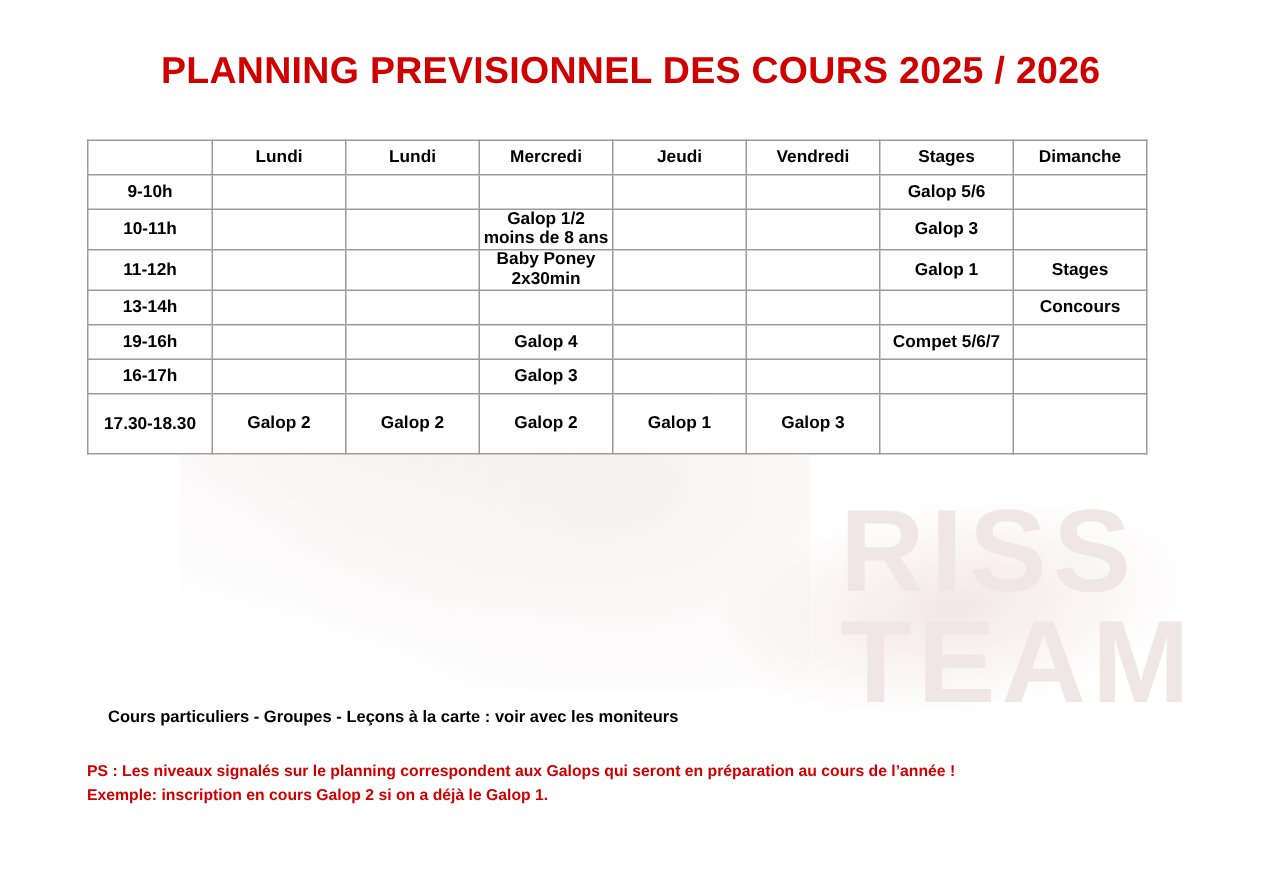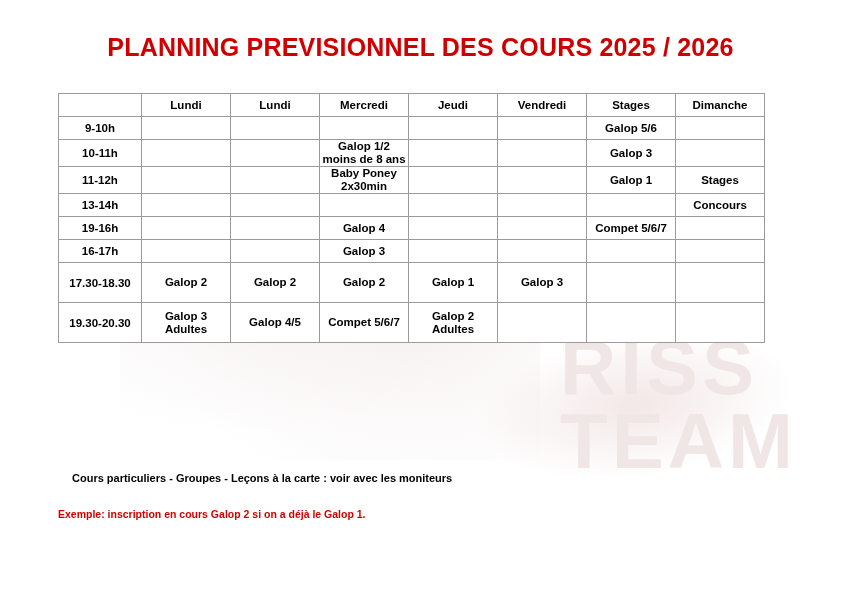--- a/index.html
+++ b/index.html
@@ -248,38 +248,23 @@
         <tr class="tall">
           <td class="hour">17.30-18.30</td>
           <td class="cell c-blue">Galop 2</td>
           <td class="cell c-blue">Galop 2</td>
           <td class="cell c-blue">Galop 2</td>
           <td class="cell c-magenta">Galop 1</td>
           <td class="cell c-yellow">Galop 3</td>
           <td class="cell c-white"></td>
           <td class="cell c-white"></td>
         </tr>
-        <tr class="tall">
-          <td class="hour">19.30-20.30</td>
-          <td class="cell c-orange">
-            <span class="two-line">Galop 3</span>
-            <span class="two-line">Adultes</span>
-          </td>
-          <td class="cell c-lgreen">Galop 4/5</td>
-          <td class="cell c-cyan">Compet 5/6/7</td>
-          <td class="cell c-blue">
-            <span class="two-line">Galop 2</span>
-            <span class="two-line">Adultes</span>
-          </td>
-          <td class="cell c-white"></td>
-          <td class="cell c-white"></td>
-          <td class="cell c-white"></td>
-        </tr>
       </tbody>
   </table>
 
   <div class="note">Cours particuliers - Groupes - Leçons à la carte : voir avec les moniteurs</div>
 
   <div class="ps">
+    <div>PS : Les niveaux signalés sur le planning correspondent aux Galops qui seront en préparation au cours de l’année !</div>
     <div>Exemple: inscription en cours Galop 2 si on a déjà le Galop 1.</div>
   </div>
 
 </div>
 
 </body></html>

